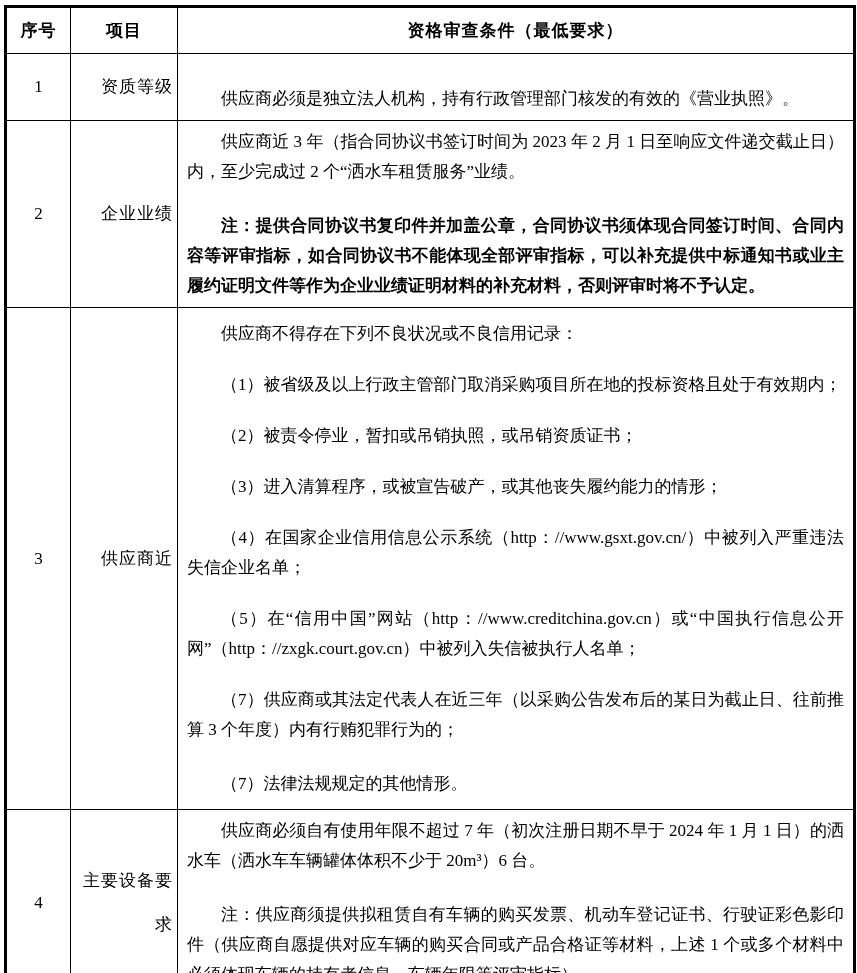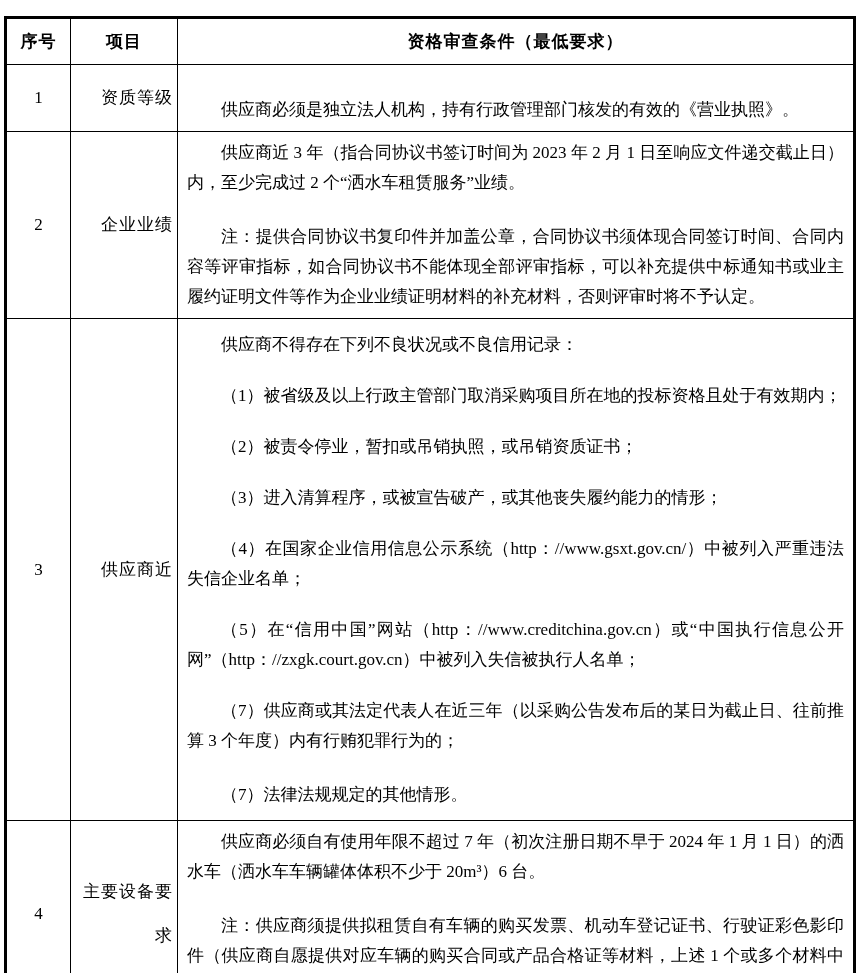--- a/index.html
+++ b/index.html
@@ -7,21 +7,21 @@
     padding: 0;
     background: #ffffff;
     color: #000000;
     font-family: "Liberation Serif", "DejaVu Serif", serif;
   }
   .page {
     width: 857px;
     height: 973px;
     background: #ffffff;
     box-sizing: border-box;
-    padding: 16px 4px;
+    padding: 5px 4px;
   }
   table.doc-table {
     border-collapse: collapse;
     table-layout: fixed;
     width: 849px;
     border: 3px solid #000000;
   }
   table.doc-table th,
   table.doc-table td {
     border: 1.6px solid #000000;
@@ -62,21 +62,21 @@
     padding: 6px 9px;
     font-size: 17px;
   }
   p.cond {
     margin: 0 0 21px 0;
     line-height: 30px;
     text-indent: 2em;
     word-break: break-word;
   }
   p.cond:last-child { margin-bottom: 0; margin-top: 24px; }
-  p.cond.bold { font-weight: normal; }
+  p.cond.bold { font-weight: bold; }
 </style>
 </head>
 <body>
 
 <div class="page">
   <table class="doc-table">
     <colgroup>
       <col class="c-no">
       <col class="c-item">
       <col class="c-cond">

